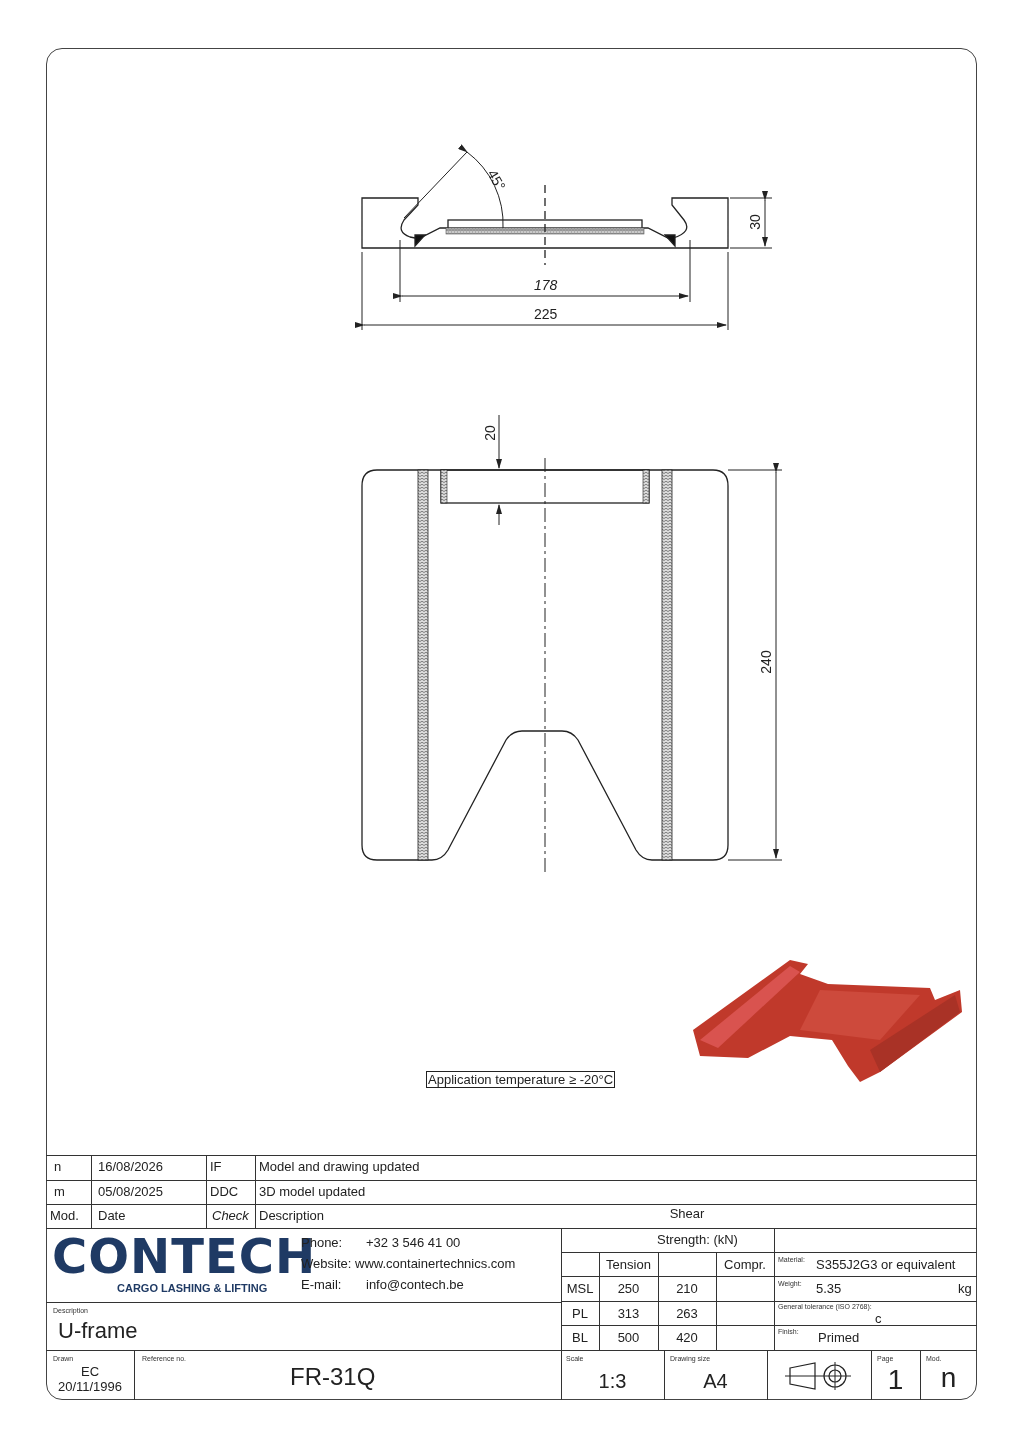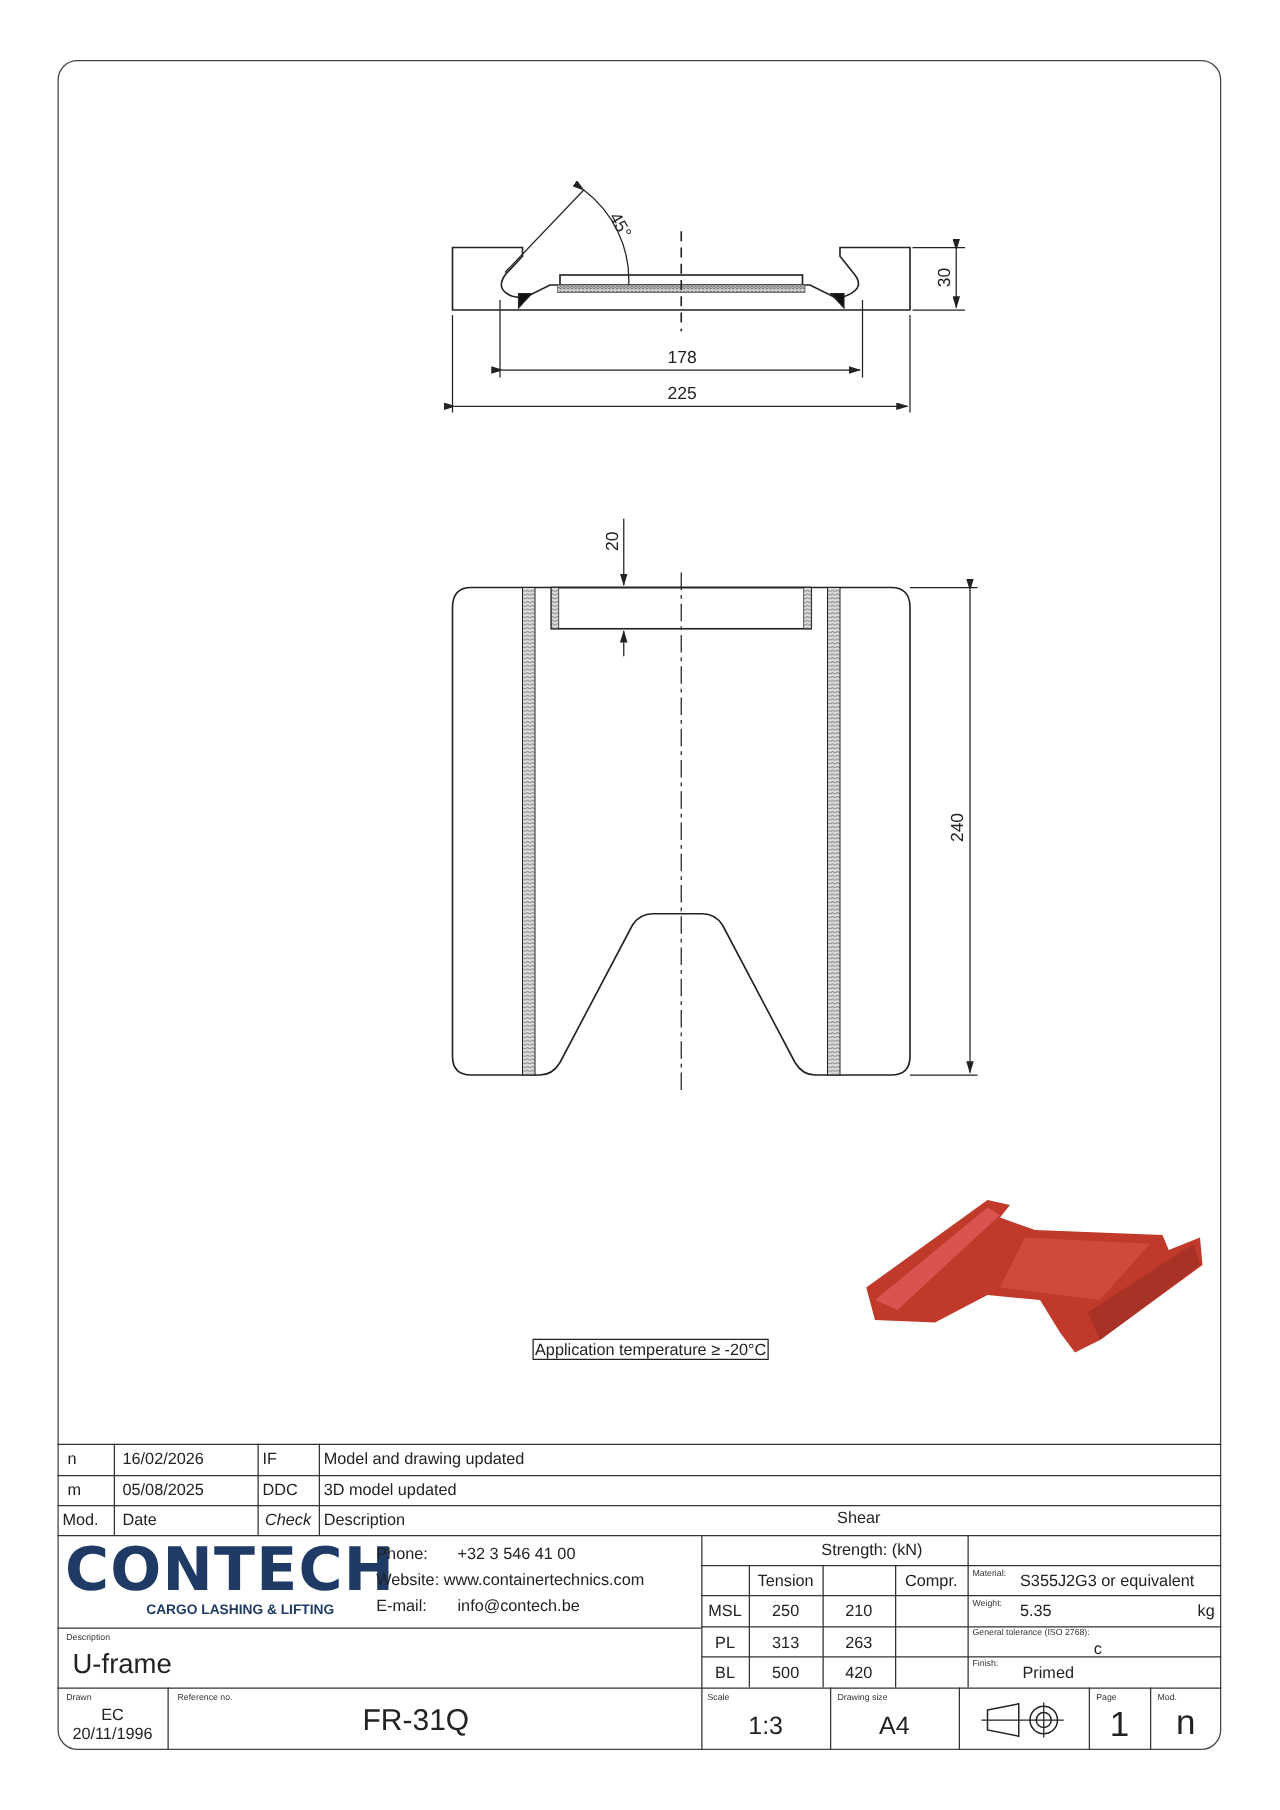--- a/index.html
+++ b/index.html
@@ -87,21 +87,21 @@
   <g>
     <path d="M693,1030 L790,960 L808,964 L800,974 L828,984 L930,988 L935,1000 L960,990 L962,1012 L880,1072 L860,1082 L848,1066 L832,1040 L790,1036 L748,1058 L700,1056 Z" fill="#c0392b"></path>
     <path d="M700,1040 L790,966 L800,972 L718,1048 Z" fill="#d9534f"></path>
     <path d="M870,1050 L955,995 L960,1012 L880,1072 Z" fill="#a93226"></path>
     <path d="M820,990 L920,995 L880,1040 L800,1030 Z" fill="#cd4a3c"></path>
   </g>
 </svg>
 
 <div class="abs t14" style="left:486px;top:172px;transform:rotate(60deg);">45°</div>
 <div class="abs t14" style="left:747px;top:214px;transform:rotate(-90deg);">30</div>
-<div class="abs t14" style="left:534px;top:277px;">178</div>
+<div class="abs t14" style="left:534px;top:277px;font-style:italic;">178</div>
 <div class="abs t14" style="left:534px;top:306px;">225</div>
 <div class="abs t14" style="left:482px;top:425px;transform:rotate(-90deg);">20</div>
 <div class="abs t14" style="left:754px;top:654px;transform:rotate(-90deg);">240</div>
 
 <div class="note">Application temperature ≥ -20°C</div>
 
 <div class="hline" style="left:46px;top:1155px;width:931px;"></div>
 <div class="hline" style="left:46px;top:1180px;width:931px;"></div>
 <div class="hline" style="left:46px;top:1204px;width:931px;"></div>
 <div class="hline" style="left:46px;top:1228px;width:931px;"></div>
@@ -120,21 +120,21 @@
 <div class="vline" style="left:599px;top:1252px;height:98px;"></div>
 <div class="vline" style="left:658px;top:1252px;height:98px;"></div>
 <div class="vline" style="left:716px;top:1252px;height:98px;"></div>
 <div class="vline" style="left:134px;top:1350px;height:50px;"></div>
 <div class="vline" style="left:664px;top:1350px;height:50px;"></div>
 <div class="vline" style="left:767px;top:1350px;height:50px;"></div>
 <div class="vline" style="left:871px;top:1350px;height:50px;"></div>
 <div class="vline" style="left:920px;top:1350px;height:50px;"></div>
 
 <div class="abs t13" style="left:54px;top:1159px;">n</div>
-<div class="abs t13" style="left:98px;top:1159px;">16/02/2026</div>
+<div class="abs t13" style="left:98px;top:1159px;">16/08/2026</div>
 <div class="abs t13" style="left:210px;top:1159px;">IF</div>
 <div class="abs t13" style="left:259px;top:1159px;">Model and drawing updated</div>
 <div class="abs t13" style="left:54px;top:1184px;">m</div>
 <div class="abs t13" style="left:98px;top:1184px;">05/08/2025</div>
 <div class="abs t13" style="left:210px;top:1184px;">DDC</div>
 <div class="abs t13" style="left:259px;top:1184px;">3D model updated</div>
 <div class="abs t13" style="left:50px;top:1208px;">Mod.</div>
 <div class="abs t13" style="left:98px;top:1208px;">Date</div>
 <div class="abs t13" style="left:212px;top:1208px;font-style:italic;">Check</div>
 <div class="abs t13" style="left:259px;top:1208px;">Description</div>

